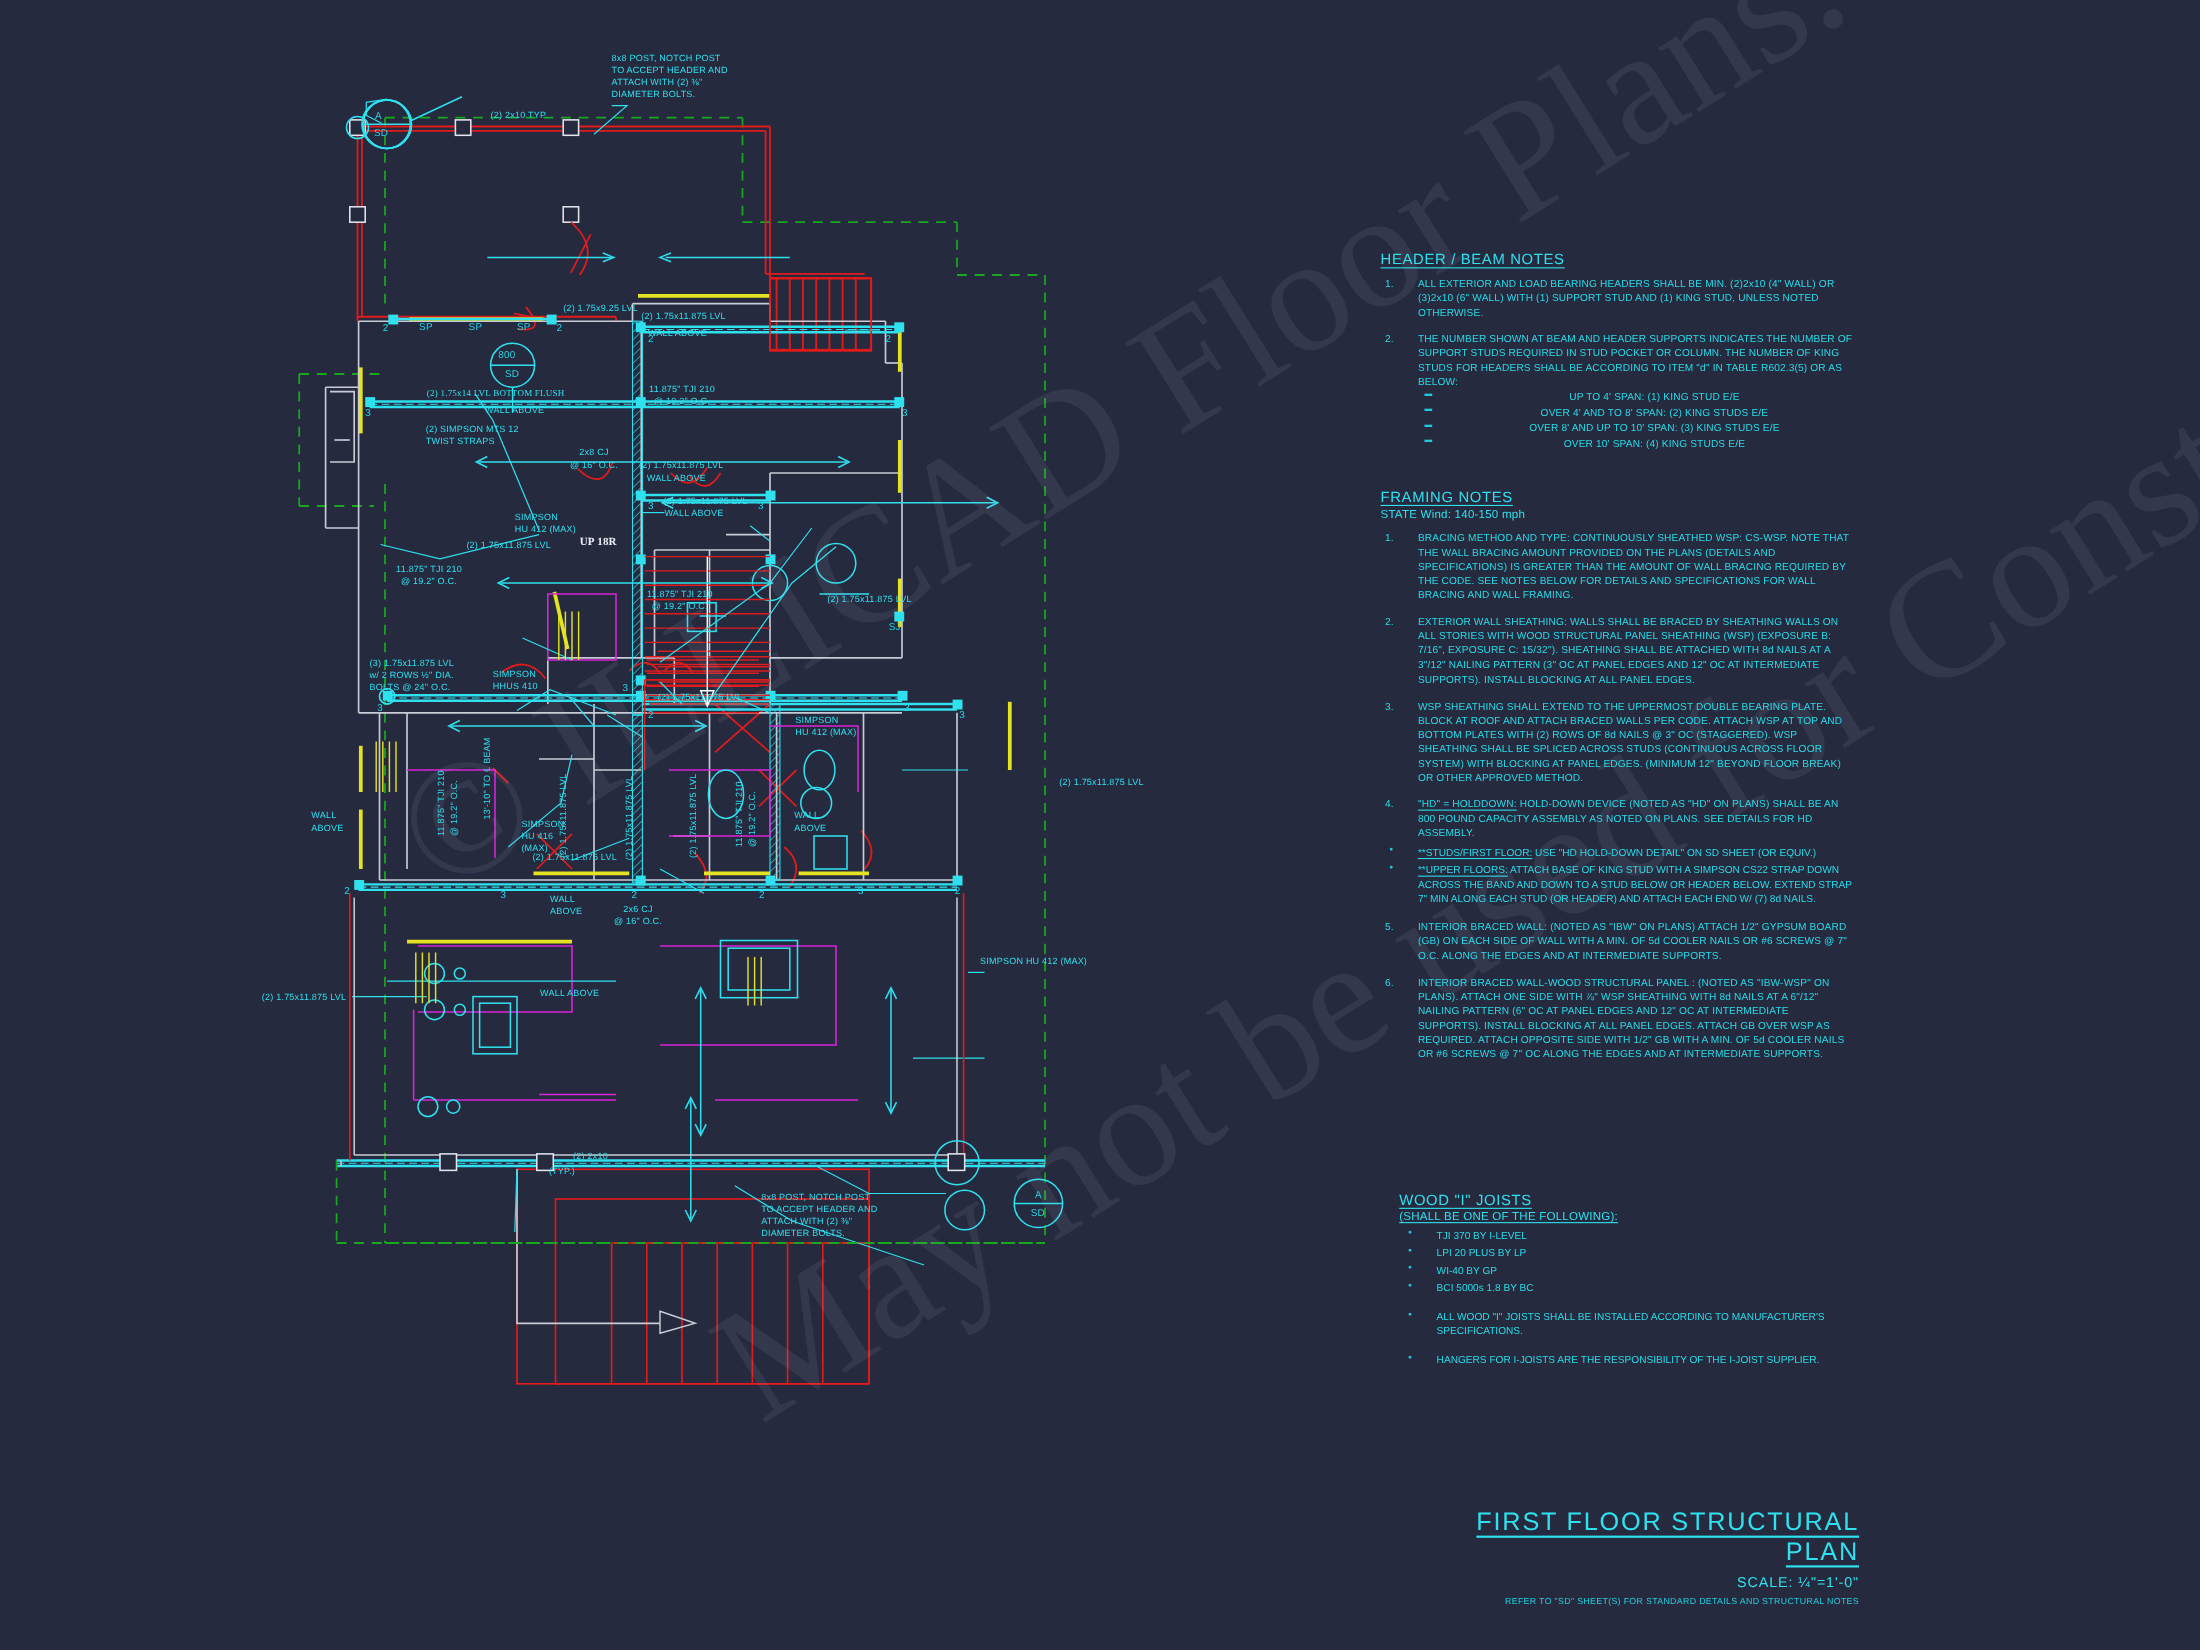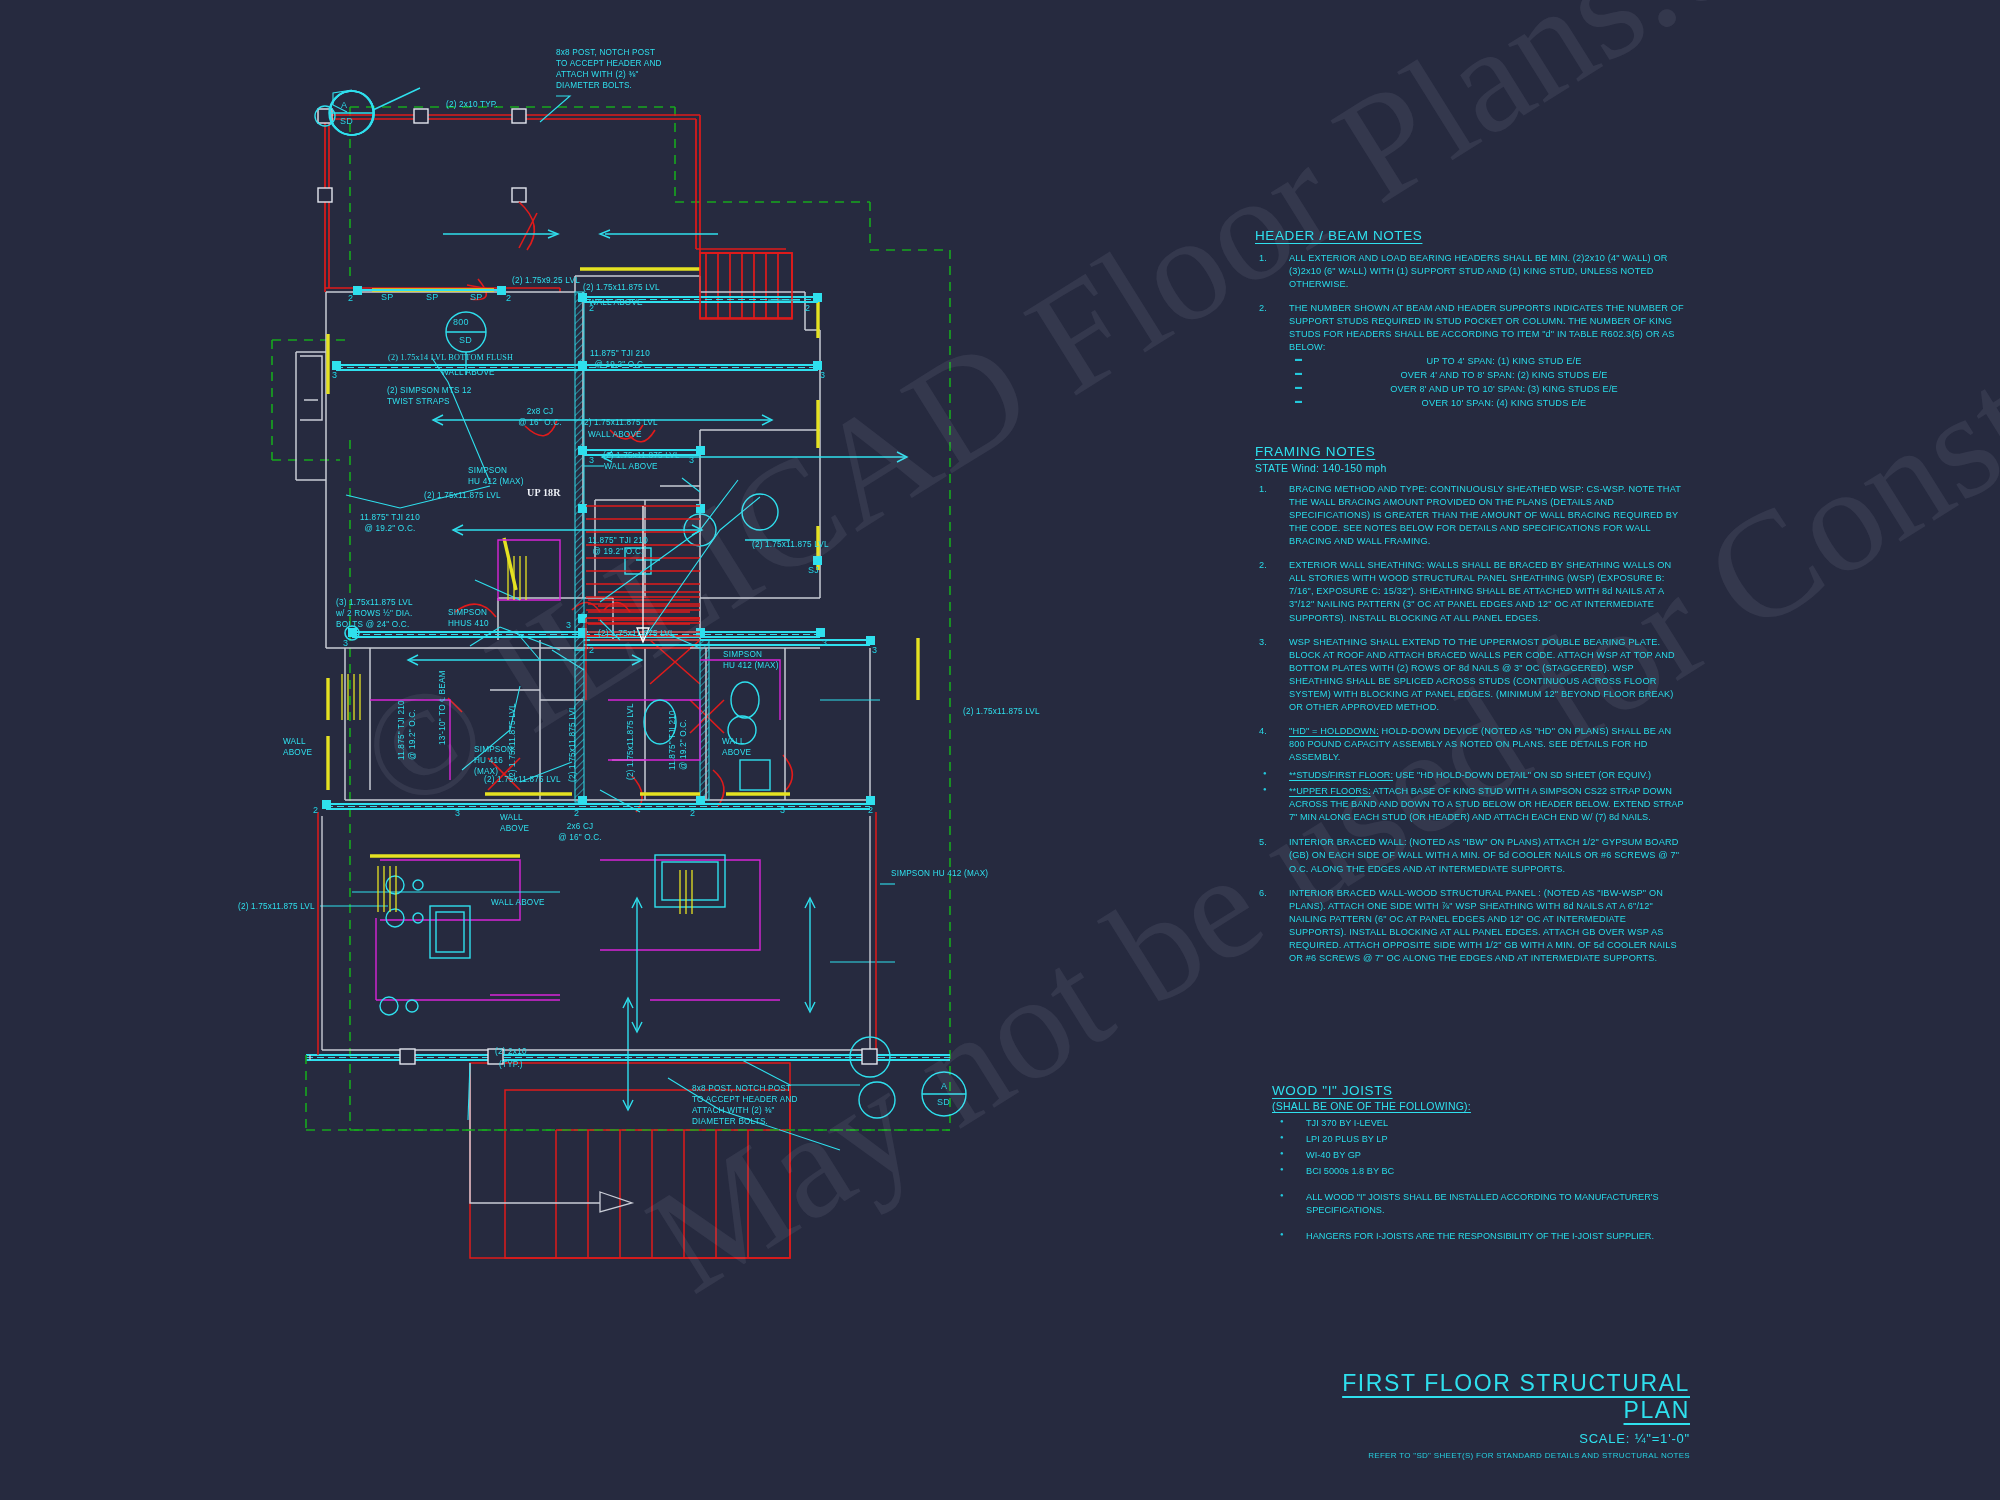--- a/index.html
+++ b/index.html
@@ -672,21 +672,21 @@
     <div class="lbl vert" style="left:397px;top:760px;white-space:pre;">11.875" TJI 210
 @ 19.2" O.C.</div>
     <div class="lbl vert" style="left:438px;top:745px;">13'-10" TO
 ℄ BEAM</div>
     <div class="lbl vert" style="left:508px;top:780px;">(2) 1.75x11.875 LVL</div>
     <div class="lbl vert" style="left:568px;top:782px;">(2) 1.75x11.875 LVL</div>
     <div class="lbl vert" style="left:626px;top:780px;">(2) 1.75x11.875 LVL</div>
     <div class="lbl vert" style="left:668px;top:770px;white-space:pre;">11.875" TJI 210
 @ 19.2" O.C.</div>
 
-    <div class="lbl" style="left:495px;top:1047px;">(2) 2x10</div>
+    <div class="lbl" style="left:521px;top:1047px;">(2) 2x10</div>
     <div class="lbl" style="left:499px;top:1060px;">(TYP.)</div>
 
     <div class="lbl" style="left:692px;top:1084px;white-space:pre;">8x8 POST, NOTCH POST
 TO ACCEPT HEADER AND
 ATTACH WITH (2) ⅜"
 DIAMETER BOLTS.</div>
 
     <div class="lbl bub" style="left:941px;top:1081px;">A</div>
     <div class="lbl bub" style="left:937px;top:1097px;">SD</div>
 

